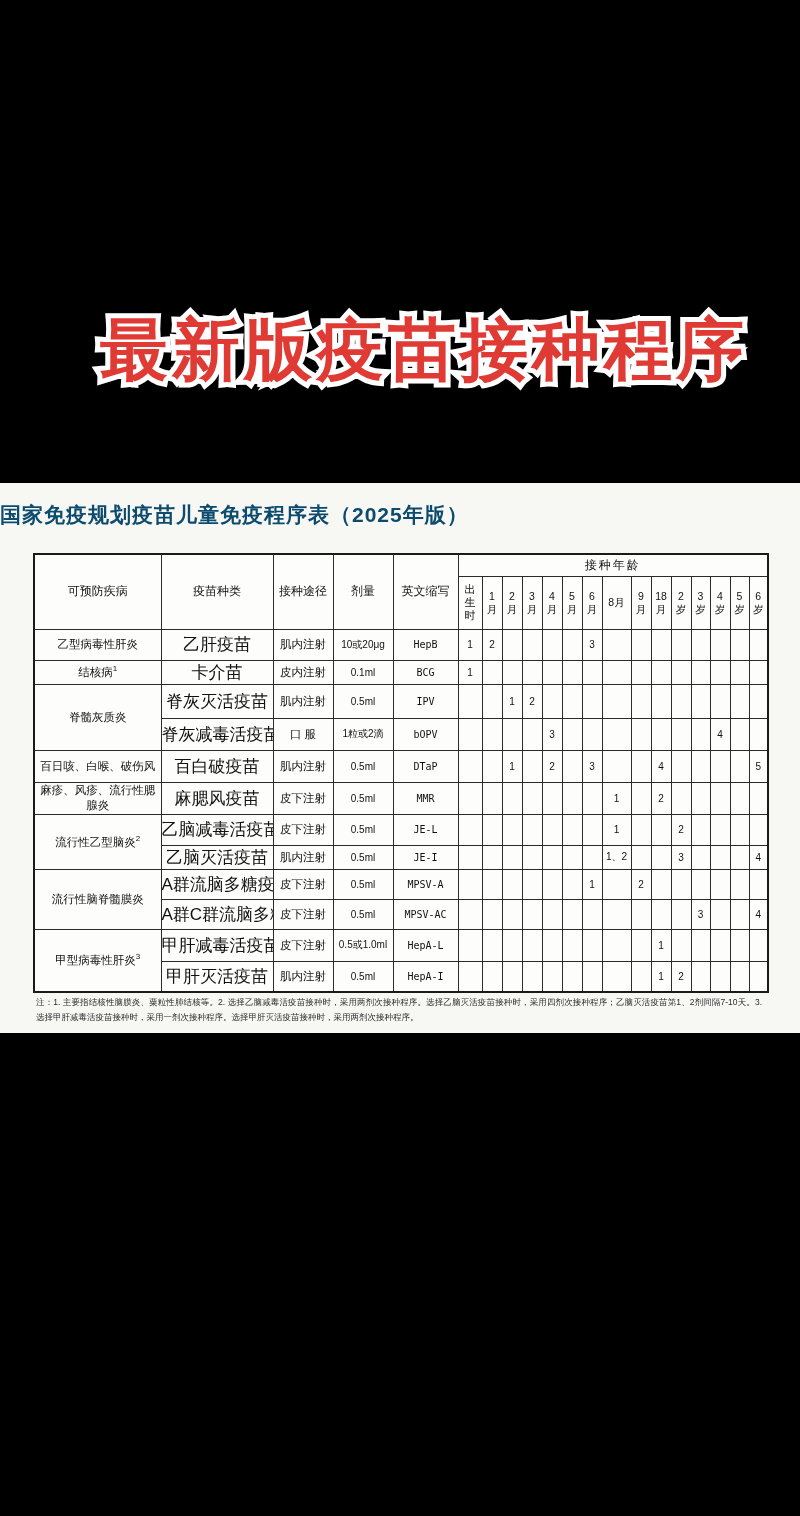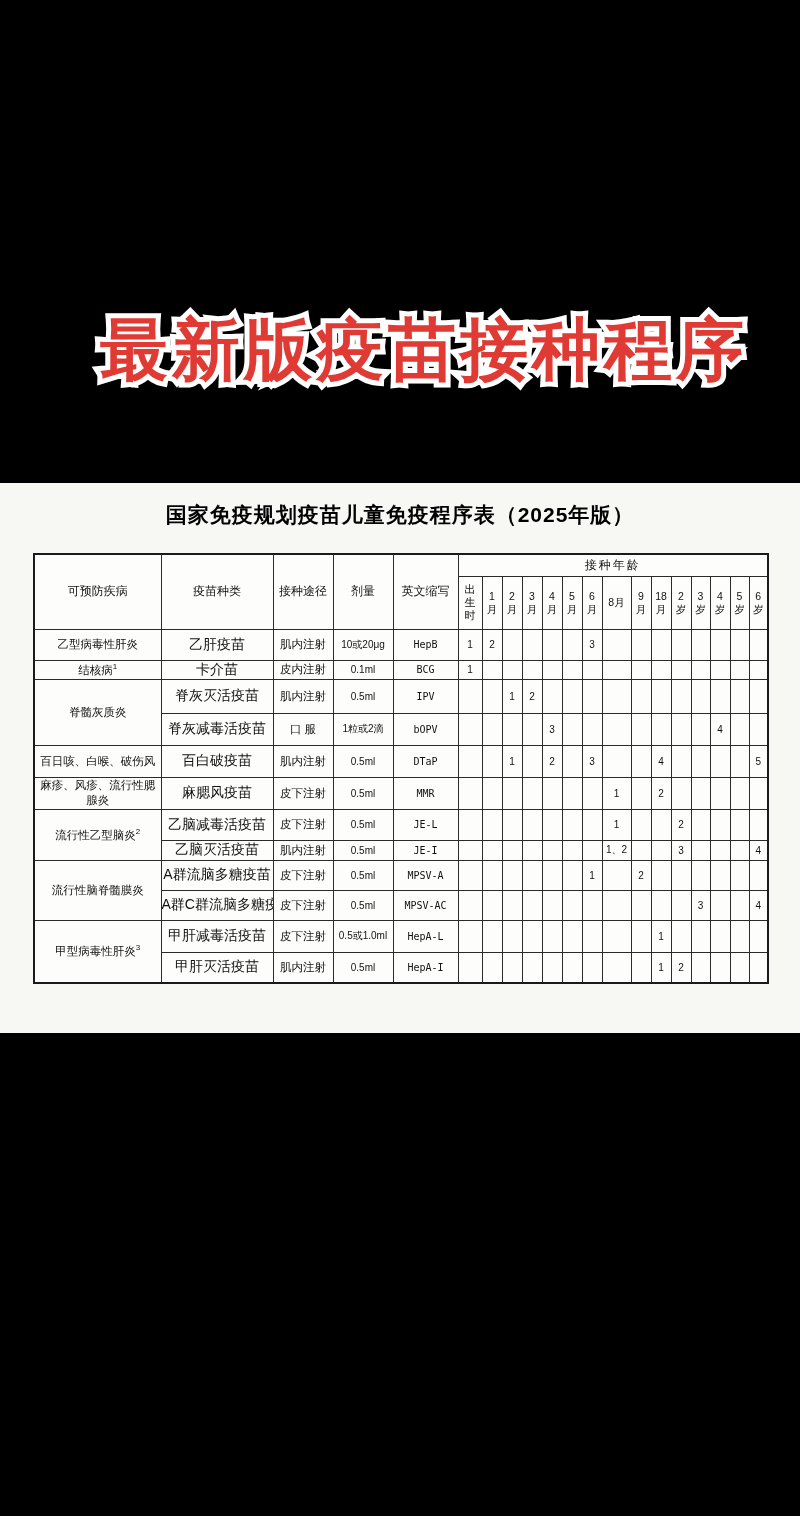--- a/index.html
+++ b/index.html
@@ -20,42 +20,42 @@
     -webkit-text-stroke:10px #ffffff;color:#fff;z-index:-1;
     letter-spacing:4px;
   }
   
   .panel{
     position:absolute;top:483px;left:0;width:800px;height:550px;
     background:#f7f7f4;color:#1c1c1c;
   }
   .panel-subtitle{
     position:absolute;top:18px;left:0;width:100%;
-    text-align:center;font-size:21px;font-weight:bold;
-    color:#000000;letter-spacing:1px;
+    font-size:21px;font-weight:bold;
+    color:#0c4a6e;letter-spacing:1px;
   }
   
   table.sched{
     position:absolute;top:70px;left:33px;
     border-collapse:collapse;table-layout:fixed;width:734px;
     background:#fdfdfb;
   }
   table.sched td,table.sched th{
     border:1px solid #2b2b2b;padding:0;margin:0;
     font-weight:normal;overflow:hidden;color:#111;
     text-align:center;vertical-align:middle;
   }
   table.sched{border:2px solid #1a1a1a;}
   th.fixed-h{font-size:12px;font-weight:bold;}
   th.age-group{font-size:12px;font-weight:bold;letter-spacing:2px;}
   th.age-col{font-size:10.5px;line-height:1.15;font-weight:normal;}
   th.birth-col{font-size:11px;font-weight:bold;line-height:1.2;}
   td.disease{font-size:11.5px;line-height:1.3;padding:0 2px;}
   td.disease sup{font-size:8px;}
-  td.vaccine{font-size:14px;text-align:left;padding-left:4px;white-space:nowrap;}
+  td.vaccine{font-size:17px;text-align:left;padding-left:4px;white-space:nowrap;}
   td.route{font-size:11.5px;text-align:left;padding-left:4px;white-space:nowrap;}
   td.dose{font-size:10px;white-space:nowrap;}
   td.abbr{font-size:10px;font-family:"DejaVu Sans Mono","Liberation Mono",monospace;white-space:nowrap;}
   td.dosecell{font-size:10px;}
   
   .footnote{
     position:absolute;top:512px;left:36px;width:726px;
     font-size:8.5px;line-height:1.8;color:#2a2a2a;text-align:justify;
   }
 </style>
@@ -374,13 +374,14 @@
           <td class="dosecell">1</td>
           <td class="dosecell">2</td>
           <td class="dosecell"></td>
           <td class="dosecell"></td>
           <td class="dosecell"></td>
           <td class="dosecell"></td>
         </tr>
       </tbody>
   </table>
 
+  <div class="footnote">注：1. 主要指结核性脑膜炎、粟粒性肺结核等。2. 选择乙脑减毒活疫苗接种时，采用两剂次接种程序。选择乙脑灭活疫苗接种时，采用四剂次接种程序；乙脑灭活疫苗第1、2剂间隔7-10天。3. 选择甲肝减毒活疫苗接种时，采用一剂次接种程序。选择甲肝灭活疫苗接种时，采用两剂次接种程序。</div>
 </div>
 
 </body></html>

